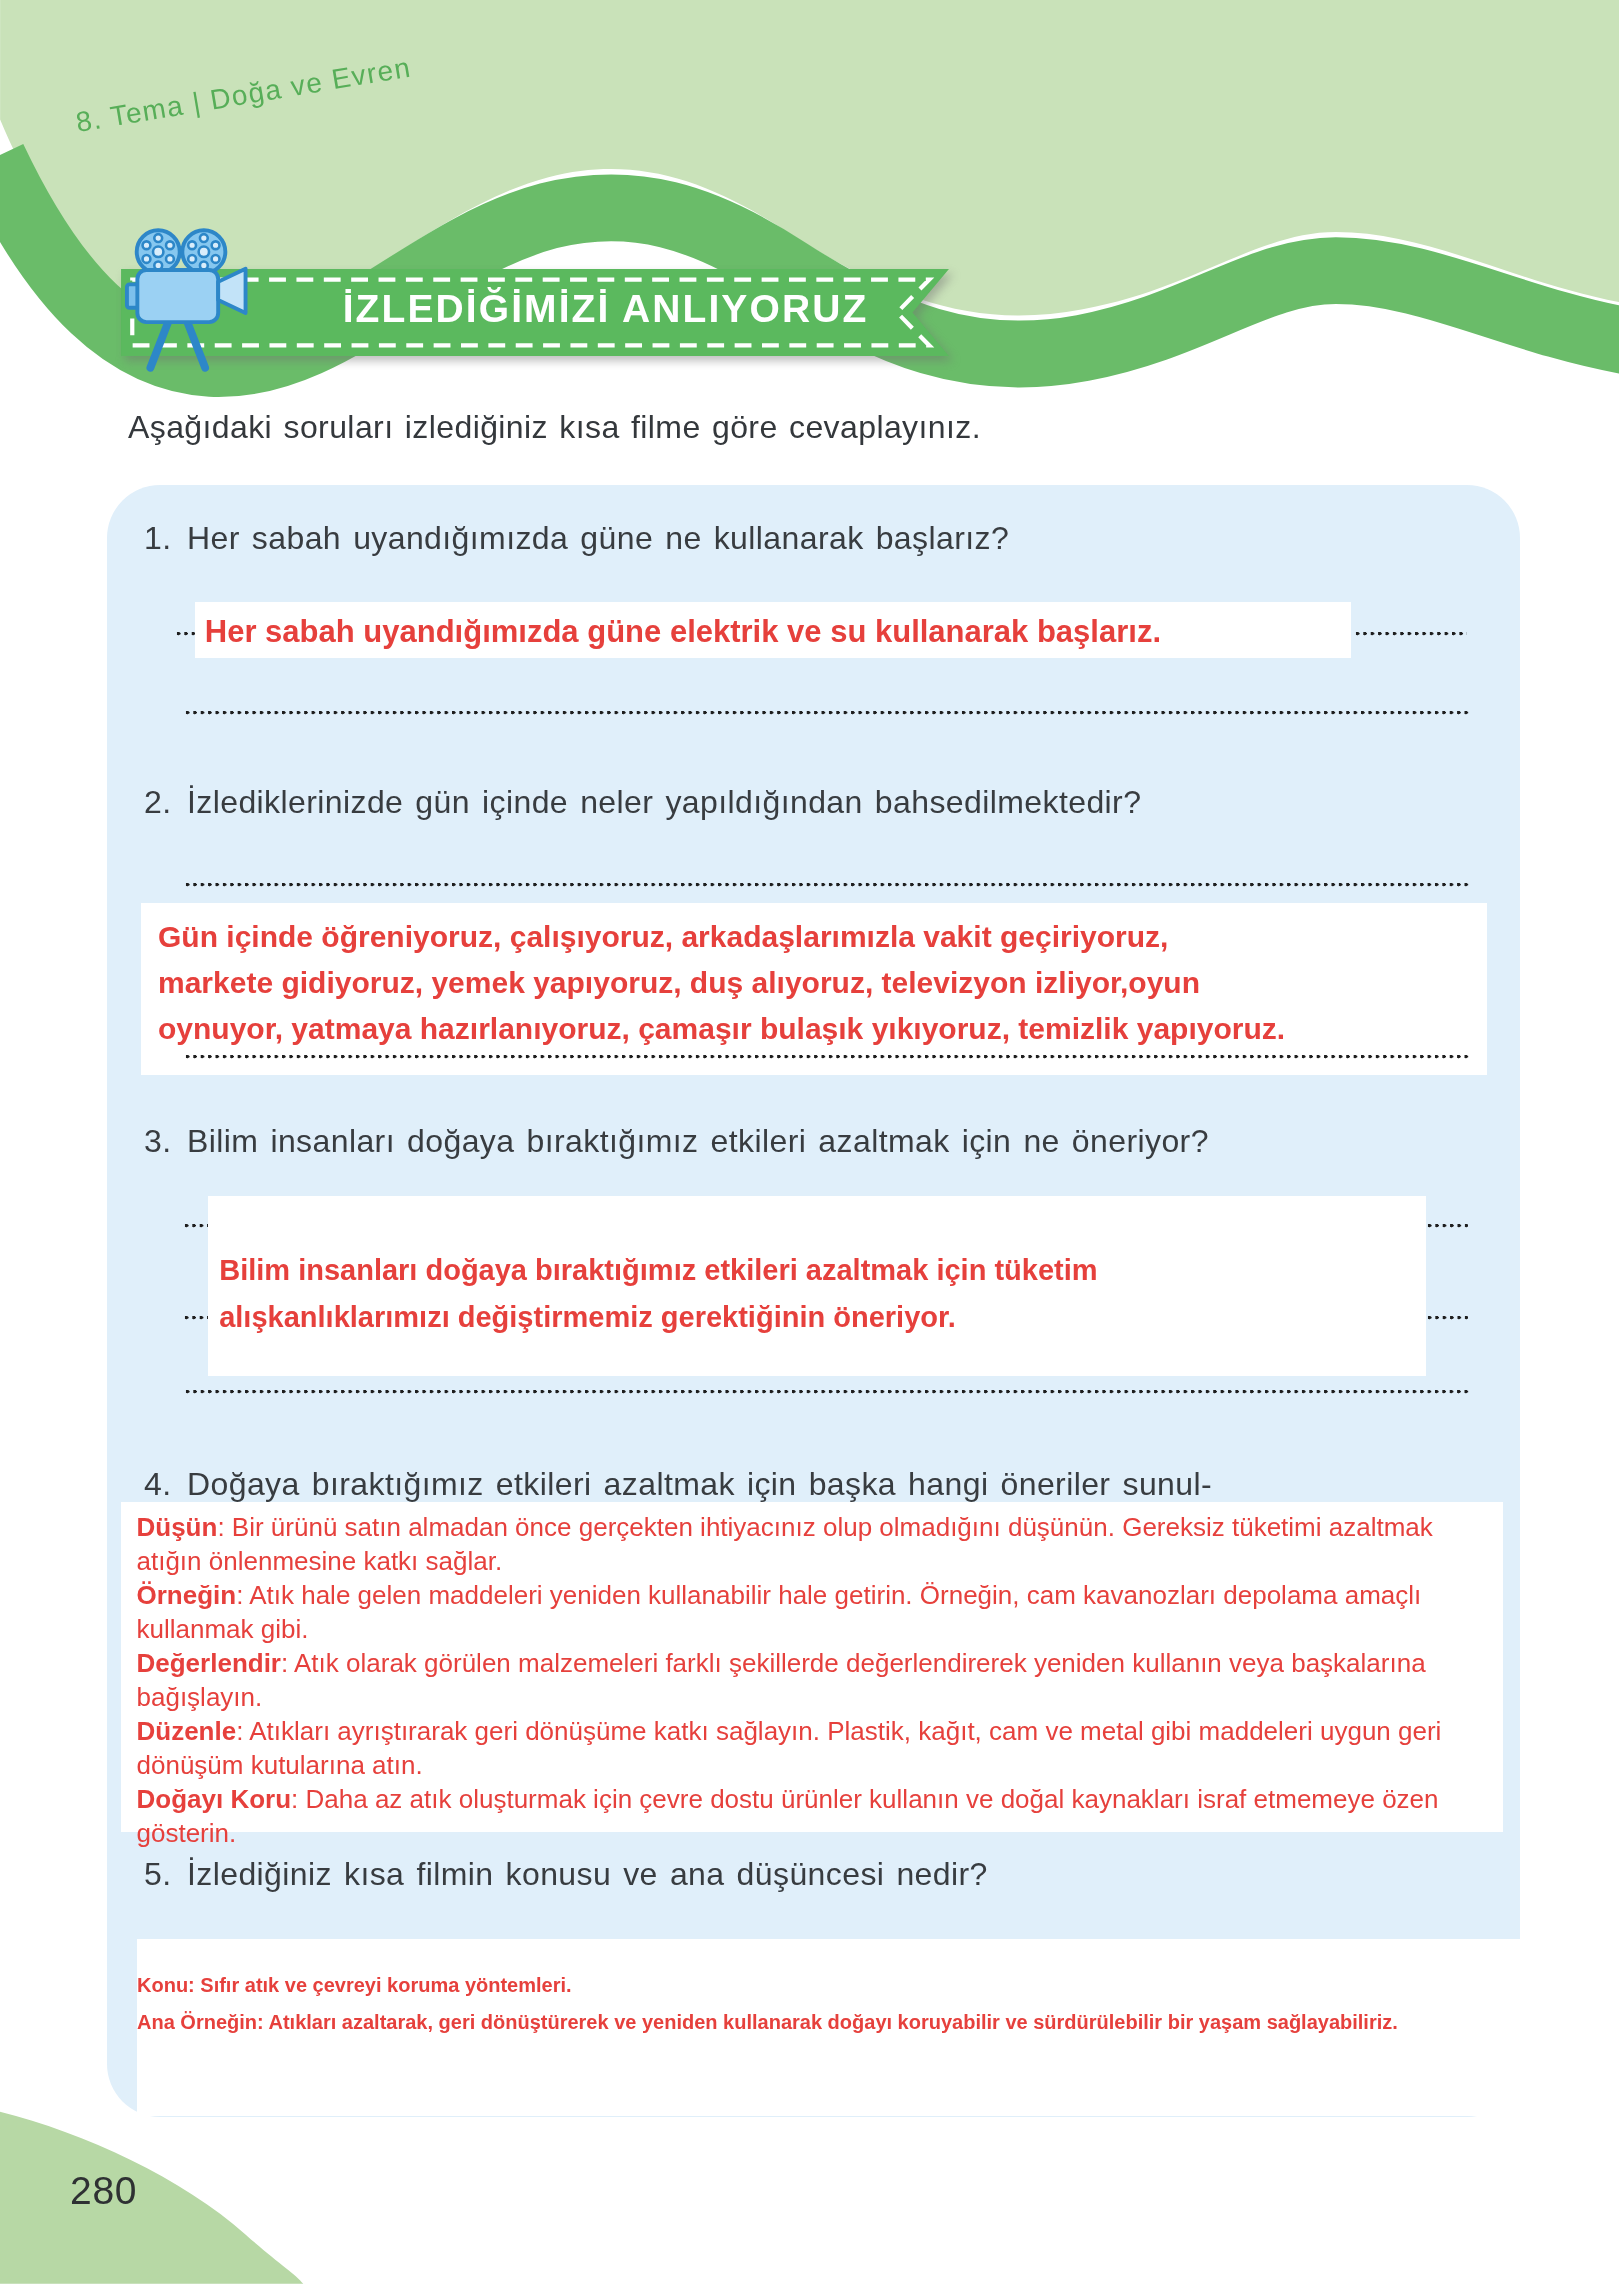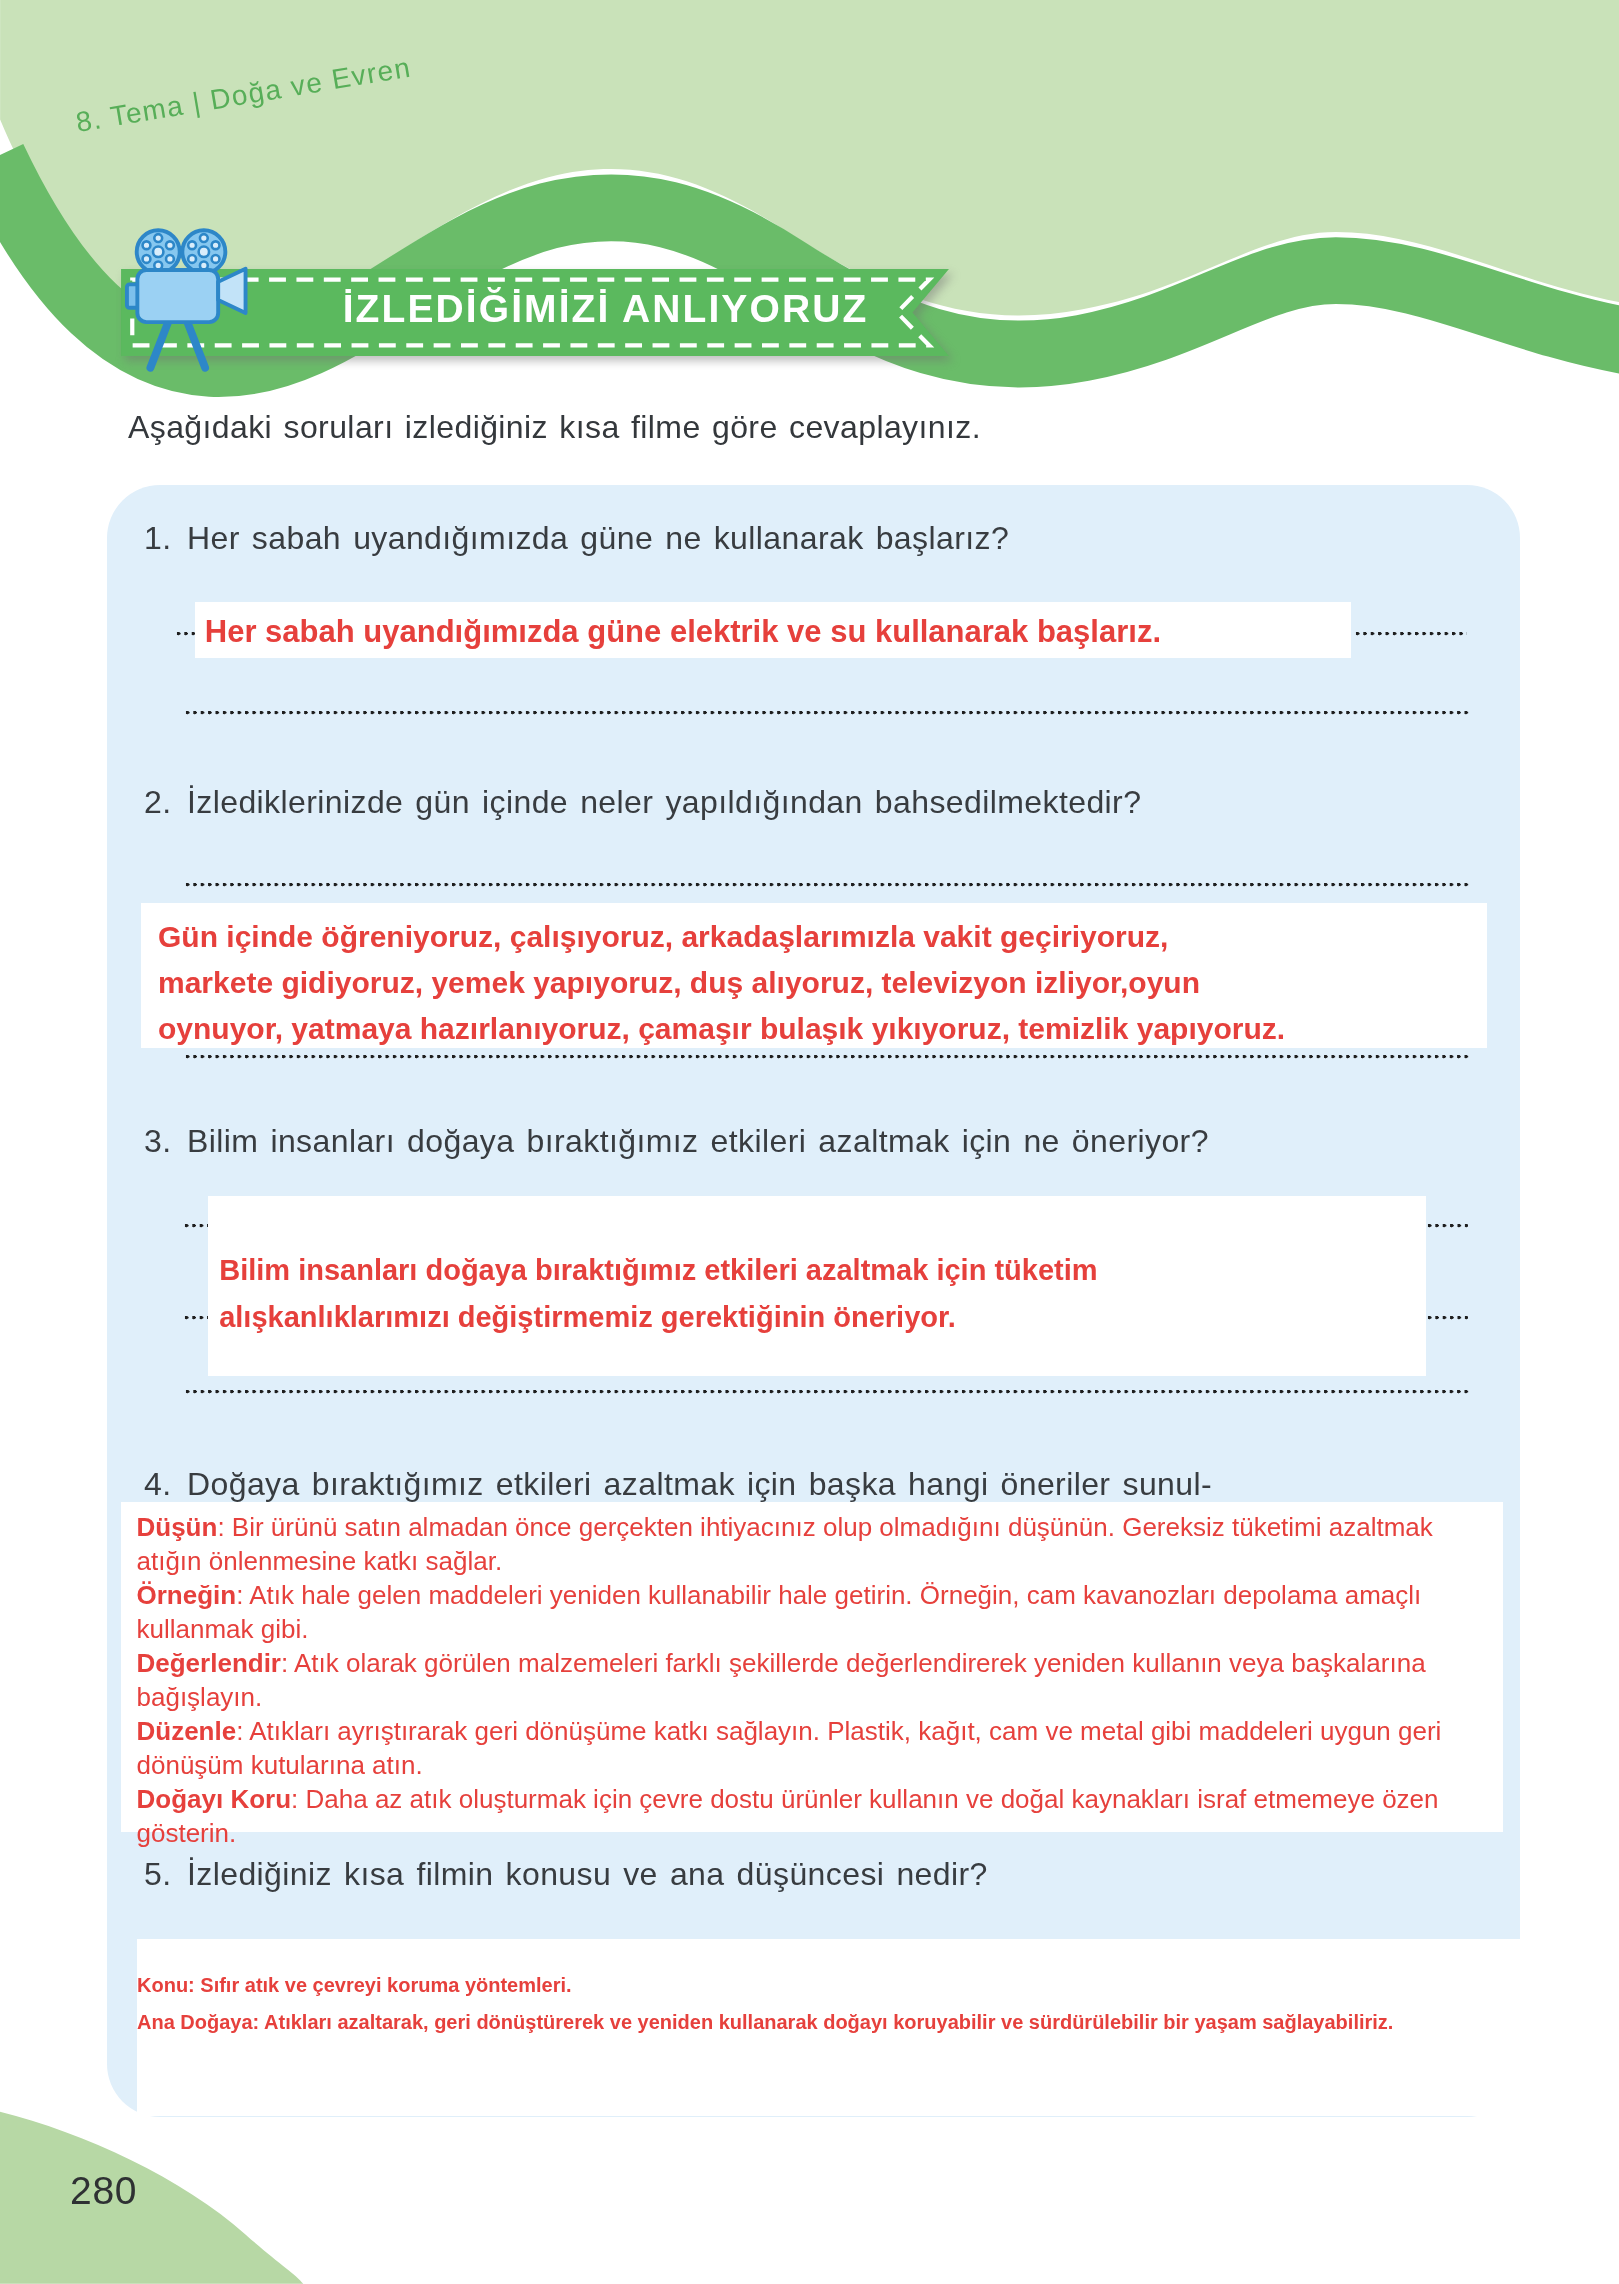--- a/index.html
+++ b/index.html
@@ -135,21 +135,21 @@
 <div class="abs ans-box" style="left:195px;top:602px;width:1156px;height:56px;">
   <div class="red ans1-text">Her sabah uyandığımızda güne elektrik ve su kullanarak başlarız.</div>
 </div>
 <div class="abs dotline" style="left:185px;top:710px;width:1285px;"></div>
 
 <div class="abs q q2">
   <span class="q-num">2.</span>
   <span>İzlediklerinizde gün içinde neler yapıldığından bahsedilmektedir?</span>
 </div>
 <div class="abs dotline" style="left:185px;top:882px;width:1285px;"></div>
-<div class="abs ans-box" style="left:141px;top:903px;width:1346px;height:145px;">
+<div class="abs ans-box" style="left:141px;top:903px;width:1346px;height:172px;">
   <div class="red ans2-text">
     <div>Gün içinde öğreniyoruz, çalışıyoruz, arkadaşlarımızla vakit geçiriyoruz,</div>
     <div>markete gidiyoruz, yemek yapıyoruz, duş alıyoruz, televizyon izliyor,oyun</div>
     <div>oynuyor, yatmaya hazırlanıyoruz, çamaşır bulaşık yıkıyoruz, temizlik yapıyoruz.</div>
   </div>
 </div>
 <div class="abs dotline" style="left:185px;top:1054px;width:1285px;"></div>
 
 <div class="abs q q3">
   <span class="q-num">3.</span>
@@ -181,21 +181,21 @@
   </div>
 </div>
 
 <div class="abs q q5">
   <span class="q-num">5.</span>
   <span>İzlediğiniz kısa filmin konusu ve ana düşüncesi nedir?</span>
 </div>
 <div class="abs ans-box" style="left:137px;top:1939px;width:1399px;height:177px;">
   <div class="red ans5-text">
     <div><span>Konu</span><span>: Sıfır atık ve çevreyi koruma yöntemleri.</span></div>
-    <div><span>Ana Doğaya</span><span>:  Atıkları azaltarak, geri dönüştürerek ve yeniden kullanarak doğayı koruyabilir ve sürdürülebilir bir yaşam sağlayabiliriz.</span></div>
+    <div><span>Ana Örneğin</span><span>:  Atıkları azaltarak, geri dönüştürerek ve yeniden kullanarak doğayı koruyabilir ve sürdürülebilir bir yaşam sağlayabiliriz.</span></div>
   </div>
 </div>
 
 <svg class="abs" style="left:0;top:2073px;" width="330" height="211" viewBox="0 0 470 300">
   <path fill="#b7d8a5" d="M0,55 C120,85 260,150 350,230 C395,270 420,285 432,300 L0,300 Z"></path>
 </svg>
 <div class="abs page-num">280</div>
 
 
 </body></html>

